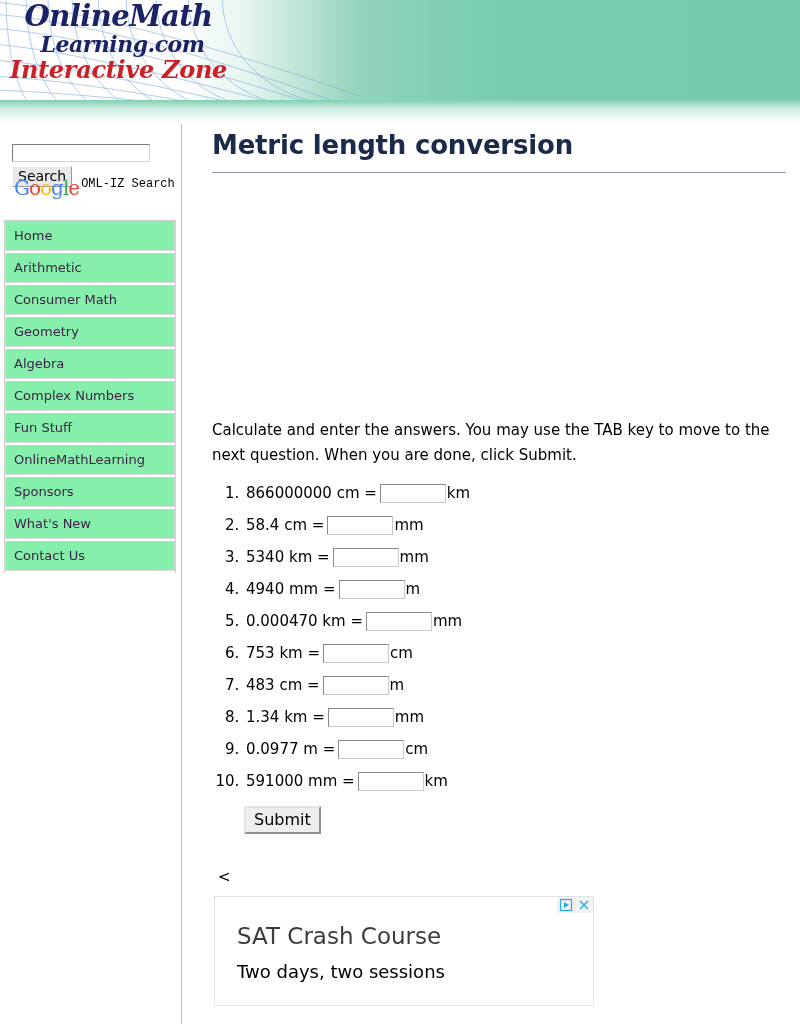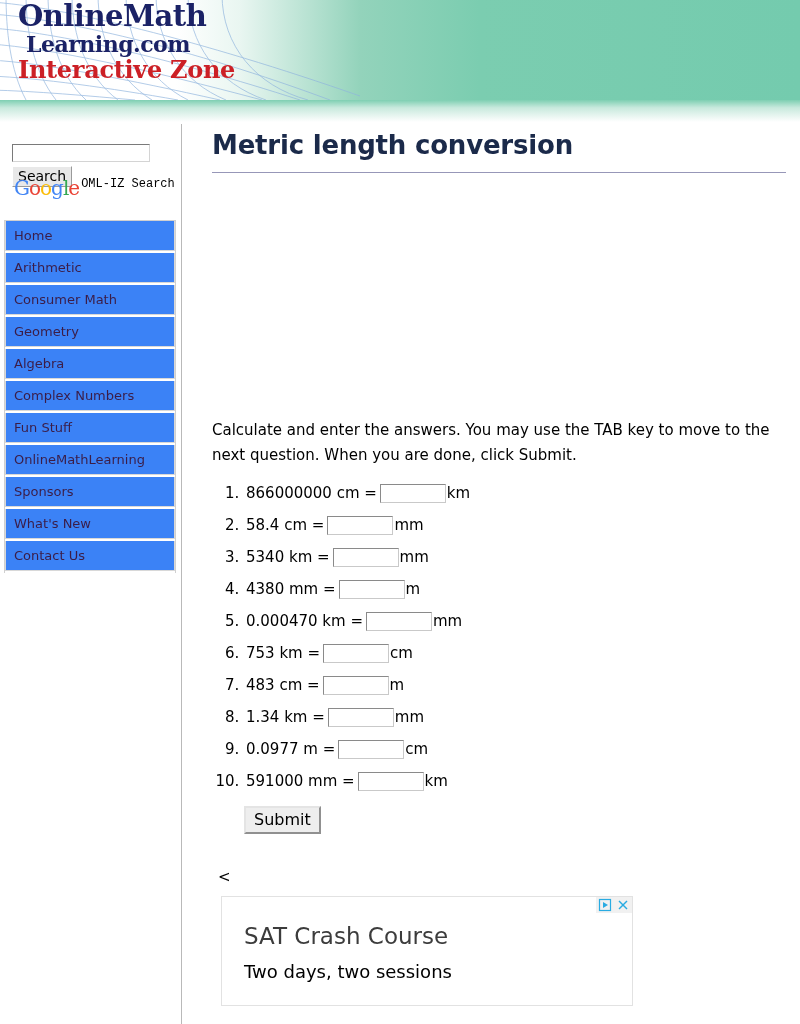--- a/index.html
+++ b/index.html
@@ -25,25 +25,27 @@
     background: linear-gradient(to right, #ffffff 0%, #ffffff 22%, #e9f6f1 30%, #93d3bb 45%, #7bcdb0 60%, #74cbae 100%);
     overflow: hidden;
   }
   #banner-arcs {
     position: absolute;
     left: 0; top: 0;
     width: 360px; height: 100px;
   }
   #logo-wrap {
     position: absolute;
-    left: 18px; top: 2px;
+    left: 10px; top: 2px;
     font-family: "DejaVu Serif", serif;
+    font-style: italic;
     font-weight: bold;
     line-height: 1.0;
     white-space: nowrap;
+    text-align: center;
   }
   .logo-line1 {
     font-size: 29px;
     color: #1b2266;
     letter-spacing: -0.5px;
   }
   .logo-line2 {
     font-size: 22px;
     color: #1b2266;
     margin-left: 8px;
@@ -143,21 +145,21 @@
     position: absolute;
     left: 4px; top: 92px;
     width: 170px;
     border: 1px solid #d0d0d0;
     border-bottom: none;
     background: #ffffff;
     padding: 0;
   }
   .nav-item {
     display: block;
-    background: #3b82f6;
+    background: #86efac;
     border: 1px solid #d8d8d8;
     border-top: none;
     color: #3b1d47;
     font-size: 13px;
     padding: 7px 0 8px 8px;
     margin: 0 0 2px 0;
     box-sizing: border-box;
     height: 30px;
     line-height: 15px;
     cursor: pointer;
@@ -232,22 +234,22 @@
   }
   #stray-text {
     font-size: 15px;
     margin: 34px 0 0 6px;
     color: #000;
   }
 
   
   #ad-block {
     position: relative;
-    margin: 10px 0 0 9px;
-    width: 412px;
+    margin: 10px 0 0 2px;
+    width: 380px;
     min-height: 110px;
     border: 1px solid #e2e2e2;
     background: #ffffff;
     box-sizing: border-box;
   }
   #ad-controls {
     position: absolute;
     right: 0; top: 0;
     background: #f1f1f1;
     padding: 1px 2px;
@@ -334,21 +336,21 @@
   <div id="title-rule"></div>
 
   <div id="ad-gap"></div>
 
   <p id="instructions">Calculate and enter the answers. You may use the TAB key to move to the next question. When you are done, click Submit.</p>
 
   <ol id="question-list">
     <li><span class="q-text">866000000 cm =</span><input class="q-input" type="text" value="" style=""><span class="q-unit">km</span></li>
     <li><span class="q-text">58.4 cm =</span><input class="q-input" type="text" value="" style=""><span class="q-unit">mm</span></li>
     <li><span class="q-text">5340 km =</span><input class="q-input" type="text" value="" style=""><span class="q-unit">mm</span></li>
-    <li><span class="q-text">4380 mm =</span><input class="q-input" type="text" value="" style=""><span class="q-unit">m</span></li>
+    <li><span class="q-text">4940 mm =</span><input class="q-input" type="text" value="" style=""><span class="q-unit">m</span></li>
     <li><span class="q-text">0.000470 km =</span><input class="q-input" type="text" value="" style=""><span class="q-unit">mm</span></li>
     <li><span class="q-text">753 km =</span><input class="q-input" type="text" value="" style=""><span class="q-unit">cm</span></li>
     <li><span class="q-text">483 cm =</span><input class="q-input" type="text" value="" style=""><span class="q-unit">m</span></li>
     <li><span class="q-text">1.34 km =</span><input class="q-input" type="text" value="" style=""><span class="q-unit">mm</span></li>
     <li><span class="q-text">0.0977 m =</span><input class="q-input" type="text" value="" style=""><span class="q-unit">cm</span></li>
     <li><span class="q-text">591000 mm =</span><input class="q-input" type="text" value="" style=""><span class="q-unit">km</span></li>
   </ol>
 
   <div id="submit-row">
     <button id="submit-button">Submit</button>

